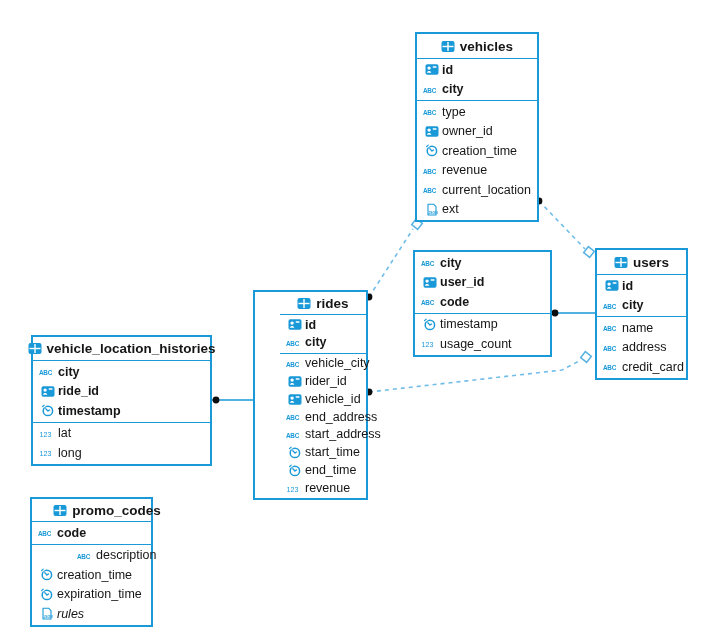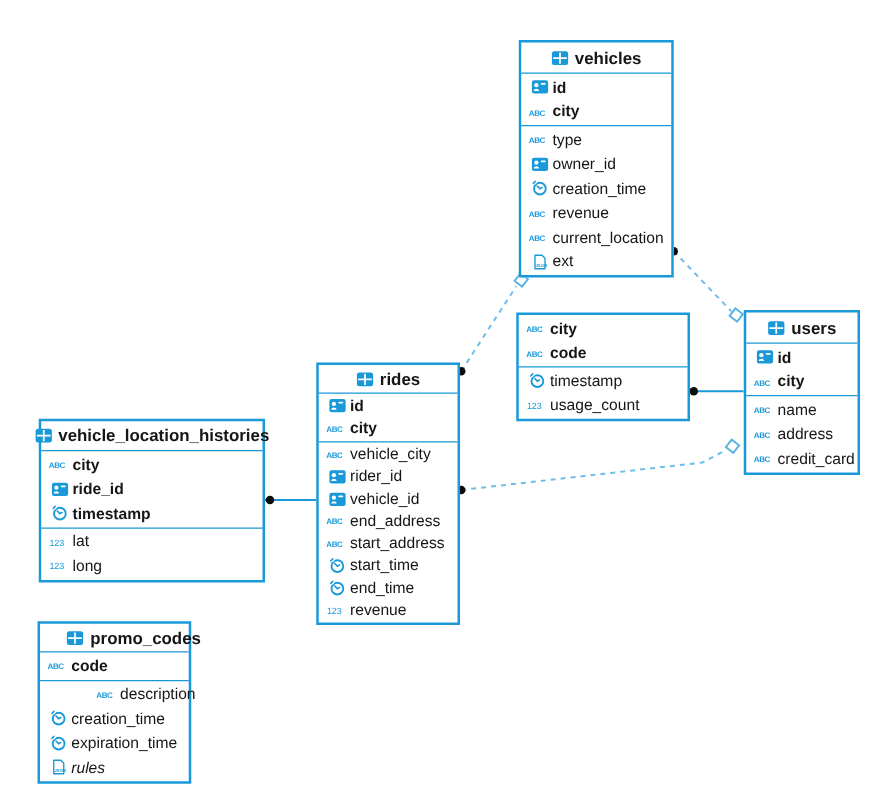--- a/index.html
+++ b/index.html
@@ -161,20 +161,31 @@
           <div class="er-row pk" style="height: 19.5px;">
             <span class="cell-icon">
               <svg width="16" height="13" viewBox="0 0 16 13">
                 <text x="0" y="9.6" font-size="6.4" font-weight="bold" fill="#1999d8" letter-spacing="-0.3">ABC</text>
               </svg>
             </span>
             <span class="row-label">city</span>
           </div>
           <div class="er-row pk" style="height: 19.5px;">
             <span class="cell-icon">
+              <svg width="14" height="13" viewBox="0 0 14 13">
+                <rect x="0.5" y="1.2" width="13" height="10.6" rx="1.8" fill="#1999d8"></rect>
+                <circle cx="4.1" cy="5.1" r="1.7" fill="#fff"></circle>
+                <path d="M1.9 9.7c0.5-2.3 3.9-2.3 4.4 0z" fill="#fff"></path>
+                <rect x="7.6" y="3.3" width="4" height="1.4" rx="0.7" fill="#fff"></rect>
+              </svg>
+            </span>
+            <span class="row-label">user_id</span>
+          </div>
+          <div class="er-row pk" style="height: 19.5px;">
+            <span class="cell-icon">
               <svg width="16" height="13" viewBox="0 0 16 13">
                 <text x="0" y="9.6" font-size="6.4" font-weight="bold" fill="#1999d8" letter-spacing="-0.3">ABC</text>
               </svg>
             </span>
             <span class="row-label">code</span>
           </div>
         </div>
         <div class="er-section">
           <div class="er-row" style="height: 19.5px;">
             <span class="cell-icon">
@@ -250,21 +261,21 @@
           <div class="er-row" style="height: 19.5px;">
             <span class="cell-icon">
               <svg width="16" height="13" viewBox="0 0 16 13">
                 <text x="0" y="9.6" font-size="6.4" font-weight="bold" fill="#1999d8" letter-spacing="-0.3">ABC</text>
               </svg>
             </span>
             <span class="row-label">credit_card</span>
           </div>
         </div>
       </div>
-      <div class="er-table" style="left: 253px; top: 290px; width: 115px;">
+      <div class="er-table" style="left: 253px; top: 290px; width: 115px; padding-left: 25px;">
         <div class="er-header" style="height: 22px;">
           <span class="tbl-icon">
             <svg width="14" height="13" viewBox="0 0 14 13">
               <rect x="0.5" y="1" width="13" height="11" rx="2" fill="#1999d8"></rect>
               <line x1="1.5" y1="6.5" x2="12.5" y2="6.5" stroke="#fff" stroke-width="1.4"></line>
               <line x1="7" y1="2" x2="7" y2="11" stroke="#fff" stroke-width="1.4"></line>
             </svg>
           </span>
           <span>rides</span>
         </div>

